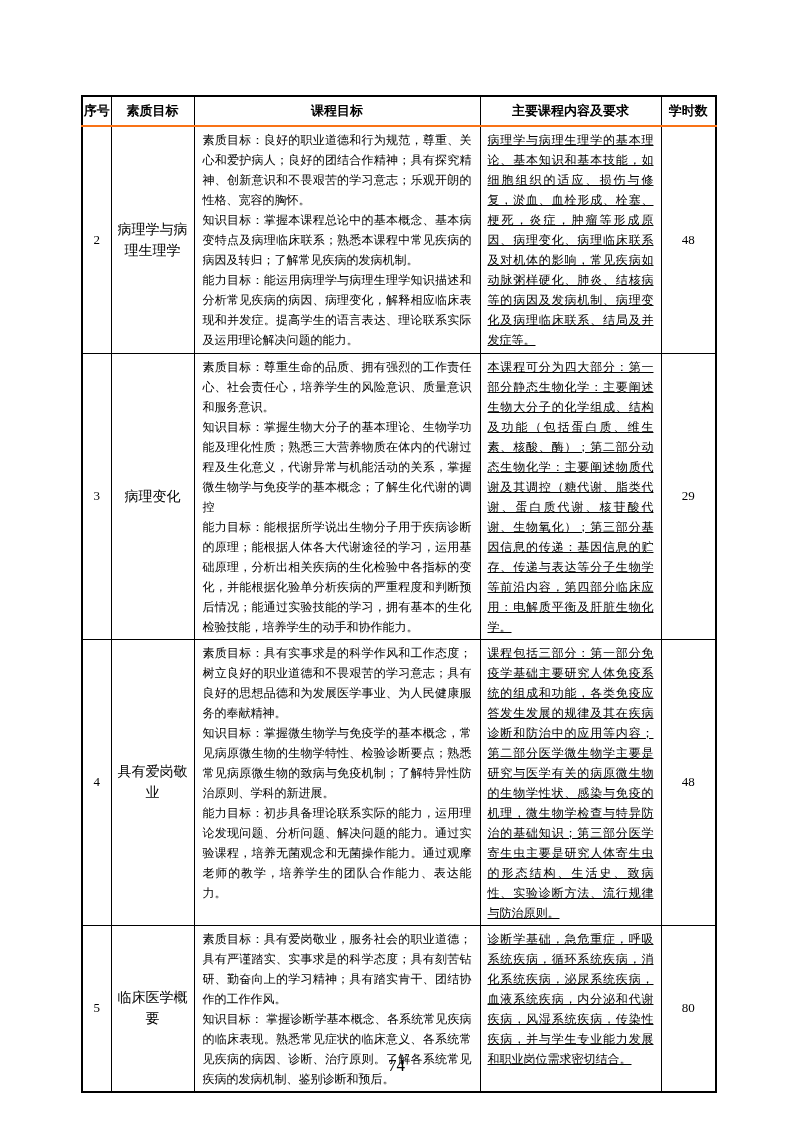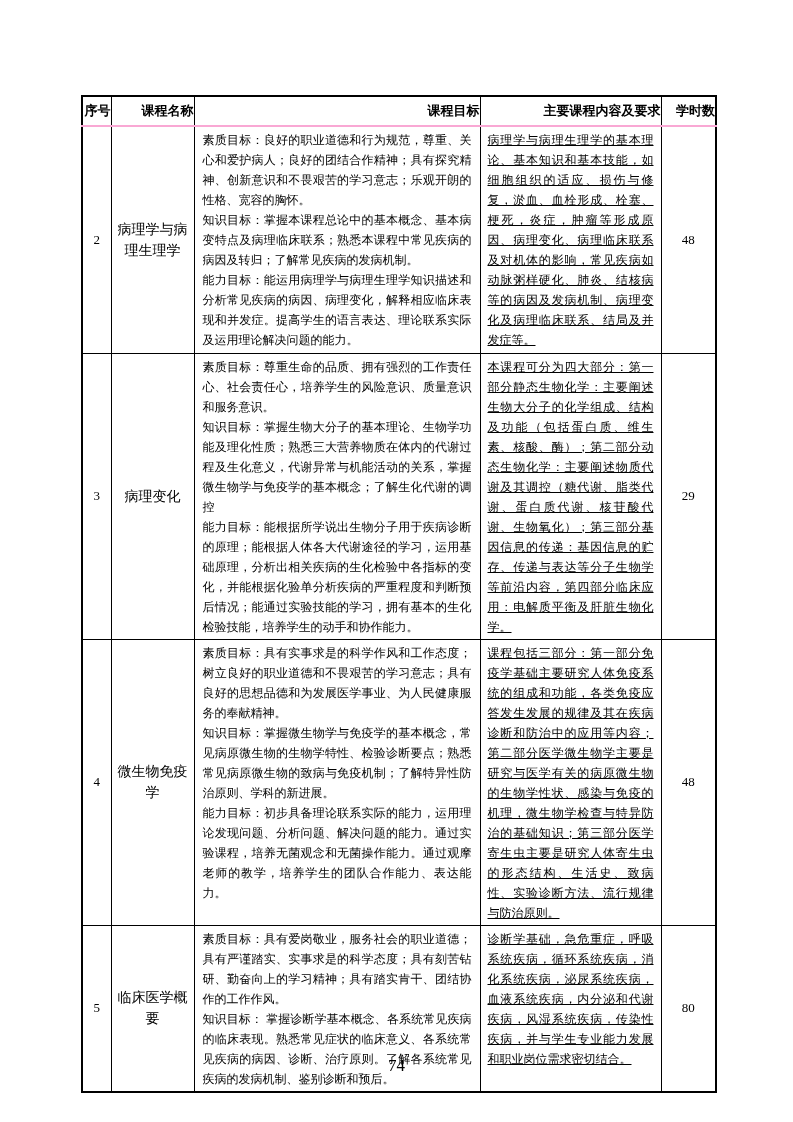--- a/index.html
+++ b/index.html
@@ -22,23 +22,23 @@
     border: 2px solid #000;
   }
   .course-table th, .course-table td {
     border: 1px solid #000;
     padding: 0;
   }
   .course-table thead th {
     height: 28px;
     font-size: 13px;
     font-weight: bold;
-    text-align: right;
+    text-align: center;
     vertical-align: middle;
-    border-bottom: 2px solid #f9a8d4;
+    border-bottom: 2px solid #f97316;
   }
   td.cell-center {
     text-align: center;
     vertical-align: middle;
     font-size: 13px;
   }
   td.cell-course {
     text-align: center;
     vertical-align: middle;
     font-size: 14px;
@@ -79,21 +79,21 @@
     <colgroup>
       <col style="width:29px">
       <col style="width:83px">
       <col style="width:286px">
       <col style="width:181px">
       <col style="width:55px">
     </colgroup>
     <thead>
       <tr>
         <th>序号</th>
-        <th>课程名称</th>
+        <th>素质目标</th>
         <th>课程目标</th>
         <th>主要课程内容及要求</th>
         <th>学时数</th>
       </tr>
     </thead>
     <tbody>
       <tr style="height:227px;">
         <td class="cell-center">2</td>
         <td class="cell-course">病理学与病理生理学</td>
         <td class="cell-objectives">
@@ -114,21 +114,21 @@
           <p class="para">知识目标：掌握生物大分子的基本理论、生物学功能及理化性质；熟悉三大营养物质在体内的代谢过程及生化意义，代谢异常与机能活动的关系，掌握微生物学与免疫学的基本概念；了解生化代谢的调控</p>
           <p class="para">能力目标：能根据所学说出生物分子用于疾病诊断的原理；能根据人体各大代谢途径的学习，运用基础原理，分析出相关疾病的生化检验中各指标的变化，并能根据化验单分析疾病的严重程度和判断预后情况；能通过实验技能的学习，拥有基本的生化检验技能，培养学生的动手和协作能力。</p>
         </td>
         <td class="cell-content">
           <p class="para">本课程可分为四大部分：第一部分静态生物化学：主要阐述生物大分子的化学组成、结构及功能（包括蛋白质、维生素、核酸、酶）；第二部分动态生物化学：主要阐述物质代谢及其调控（糖代谢、脂类代谢、蛋白质代谢、核苷酸代谢、生物氧化）；第三部分基因信息的传递：基因信息的贮存、传递与表达等分子生物学等前沿内容，第四部分临床应用：电解质平衡及肝脏生物化学。</p>
         </td>
         <td class="cell-center">29</td>
       </tr>
       <tr style="height:258px;">
         <td class="cell-center">4</td>
-        <td class="cell-course">微生物免疫学</td>
+        <td class="cell-course">具有爱岗敬业</td>
         <td class="cell-objectives">
           <p class="para">素质目标：具有实事求是的科学作风和工作态度；树立良好的职业道德和不畏艰苦的学习意志；具有良好的思想品德和为发展医学事业、为人民健康服务的奉献精神。</p>
           <p class="para">知识目标：掌握微生物学与免疫学的基本概念，常见病原微生物的生物学特性、检验诊断要点；熟悉常见病原微生物的致病与免疫机制；了解特异性防治原则、学科的新进展。</p>
           <p class="para">能力目标：初步具备理论联系实际的能力，运用理论发现问题、分析问题、解决问题的能力。通过实验课程，培养无菌观念和无菌操作能力。通过观摩老师的教学，培养学生的团队合作能力、表达能力。</p>
         </td>
         <td class="cell-content">
           <p class="para">课程包括三部分：第一部分免疫学基础主要研究人体免疫系统的组成和功能，各类免疫应答发生发展的规律及其在疾病诊断和防治中的应用等内容；第二部分医学微生物学主要是研究与医学有关的病原微生物的生物学性状、感染与免疫的机理，微生物学检查与特异防治的基础知识；第三部分医学寄生虫主要是研究人体寄生虫的形态结构、生活史、致病性、实验诊断方法、流行规律与防治原则。</p>
         </td>
         <td class="cell-center">48</td>
       </tr>

